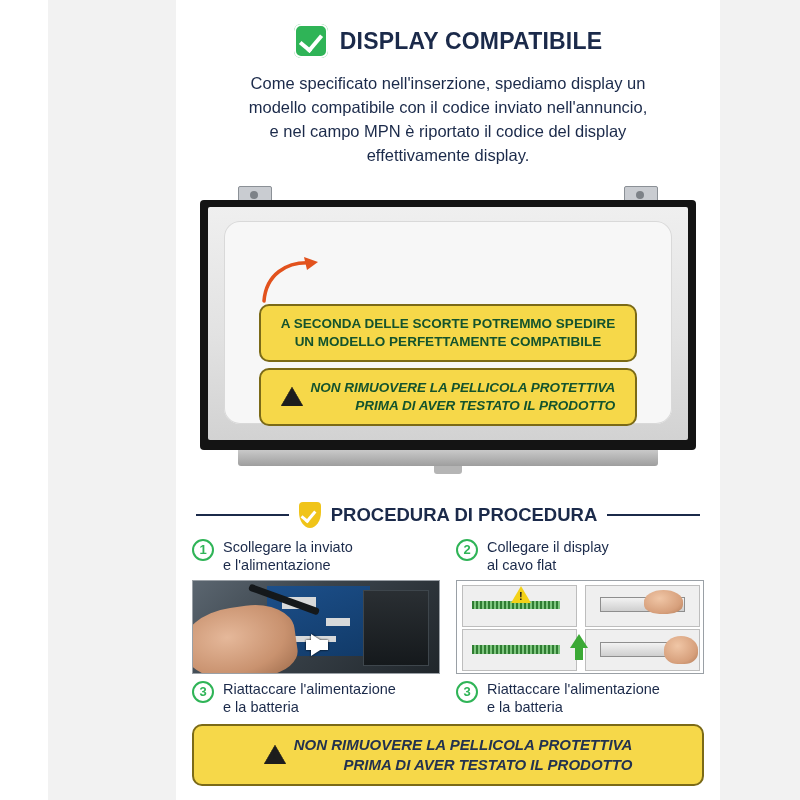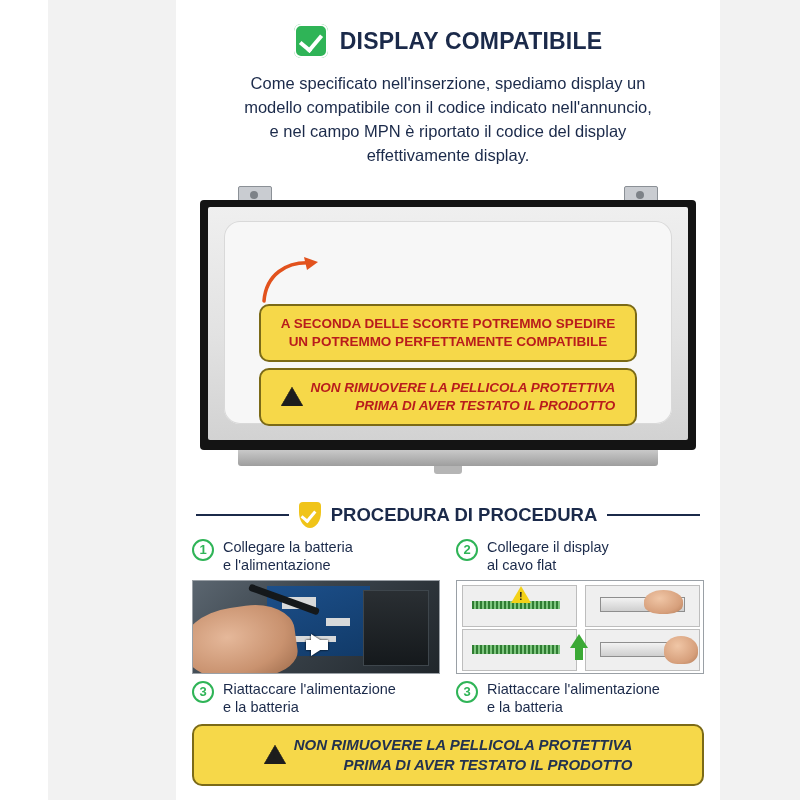--- a/index.html
+++ b/index.html
@@ -154,21 +154,21 @@
   .yellow-box {
     position: absolute;
     left: 50%;
     transform: translateX(-50%);
     width: 378px;
     background: #f6d849;
     border: 2px solid #7b6a17;
     border-radius: 10px;
     box-sizing: border-box;
     text-align: center;
-    color: #b91c1c;
+    color: #14532d;
     font-weight: bold;
     font-size: 13.5px;
     line-height: 1.35;
     padding: 9px 8px;
   }
   .yellow-box.first { top: 104px; }
   .yellow-box.second { top: 168px; }
   .warn-row {
     display: flex;
     align-items: center;
@@ -450,42 +450,42 @@
 
   <div class="content">
 
     <div class="header">
       <span class="check-badge"></span>
       <span class="header-title">DISPLAY COMPATIBILE</span>
     </div>
 
     <div class="intro">
       <div>Come specificato nell'inserzione, spediamo display un</div>
-      <div>modello compatibile con il codice indicato nell'annuncio,</div>
+      <div>modello compatibile con il codice inviato nell'annuncio,</div>
       <div>e nel campo MPN è riportato il codice del display</div>
       <div>effettivamente display.</div>
     </div>
 
     <div class="screen-wrap">
       <div class="bracket left"></div>
       <div class="bracket right"></div>
 
       <div class="panel">
         <div class="panel-inner">
           <div class="panel-screen"></div>
         </div>
 
         <svg class="arrow-swoosh" viewBox="0 0 64 48">
           <path d="M4 46 C6 20, 26 6, 52 8" stroke="#e2521d" stroke-width="3.5" fill="none" stroke-linecap="round"></path>
           <path d="M58 7 L44 2 L47 15 Z" fill="#e2521d"></path>
         </svg>
 
         <div class="yellow-box first">
           <div>A SECONDA DELLE SCORTE POTREMMO SPEDIRE</div>
-          <div>UN POTREMMO PERFETTAMENTE COMPATIBILE</div>
+          <div>UN MODELLO PERFETTAMENTE COMPATIBILE</div>
         </div>
 
         <div class="yellow-box second">
           <div class="warn-row">
             <span class="warn-tri"></span>
             <span class="warn-text">
               <span style="display:block">NON RIMUOVERE LA PELLICOLA PROTETTIVA</span>
               <span style="display:block">PRIMA DI AVER TESTATO IL PRODOTTO</span>
             </span>
           </div>
@@ -501,21 +501,21 @@
       <span class="shield"></span>
       <span class="proc-title">PROCEDURA DI PROCEDURA</span>
       <span class="proc-rule"></span>
     </div>
 
     <div class="steps">
 
       <div class="step-label">
         <span class="step-num">1</span>
         <span>
-          <span style="display:block">Collegare la batteria</span>
+          <span style="display:block">Scollegare la inviato</span>
           <span style="display:block">e l'alimentazione</span>
         </span>
       </div>
 
       <div class="step-label">
         <span class="step-num">2</span>
         <span>
           <span style="display:block">Collegare il display</span>
           <span style="display:block">al cavo flat</span>
         </span>

